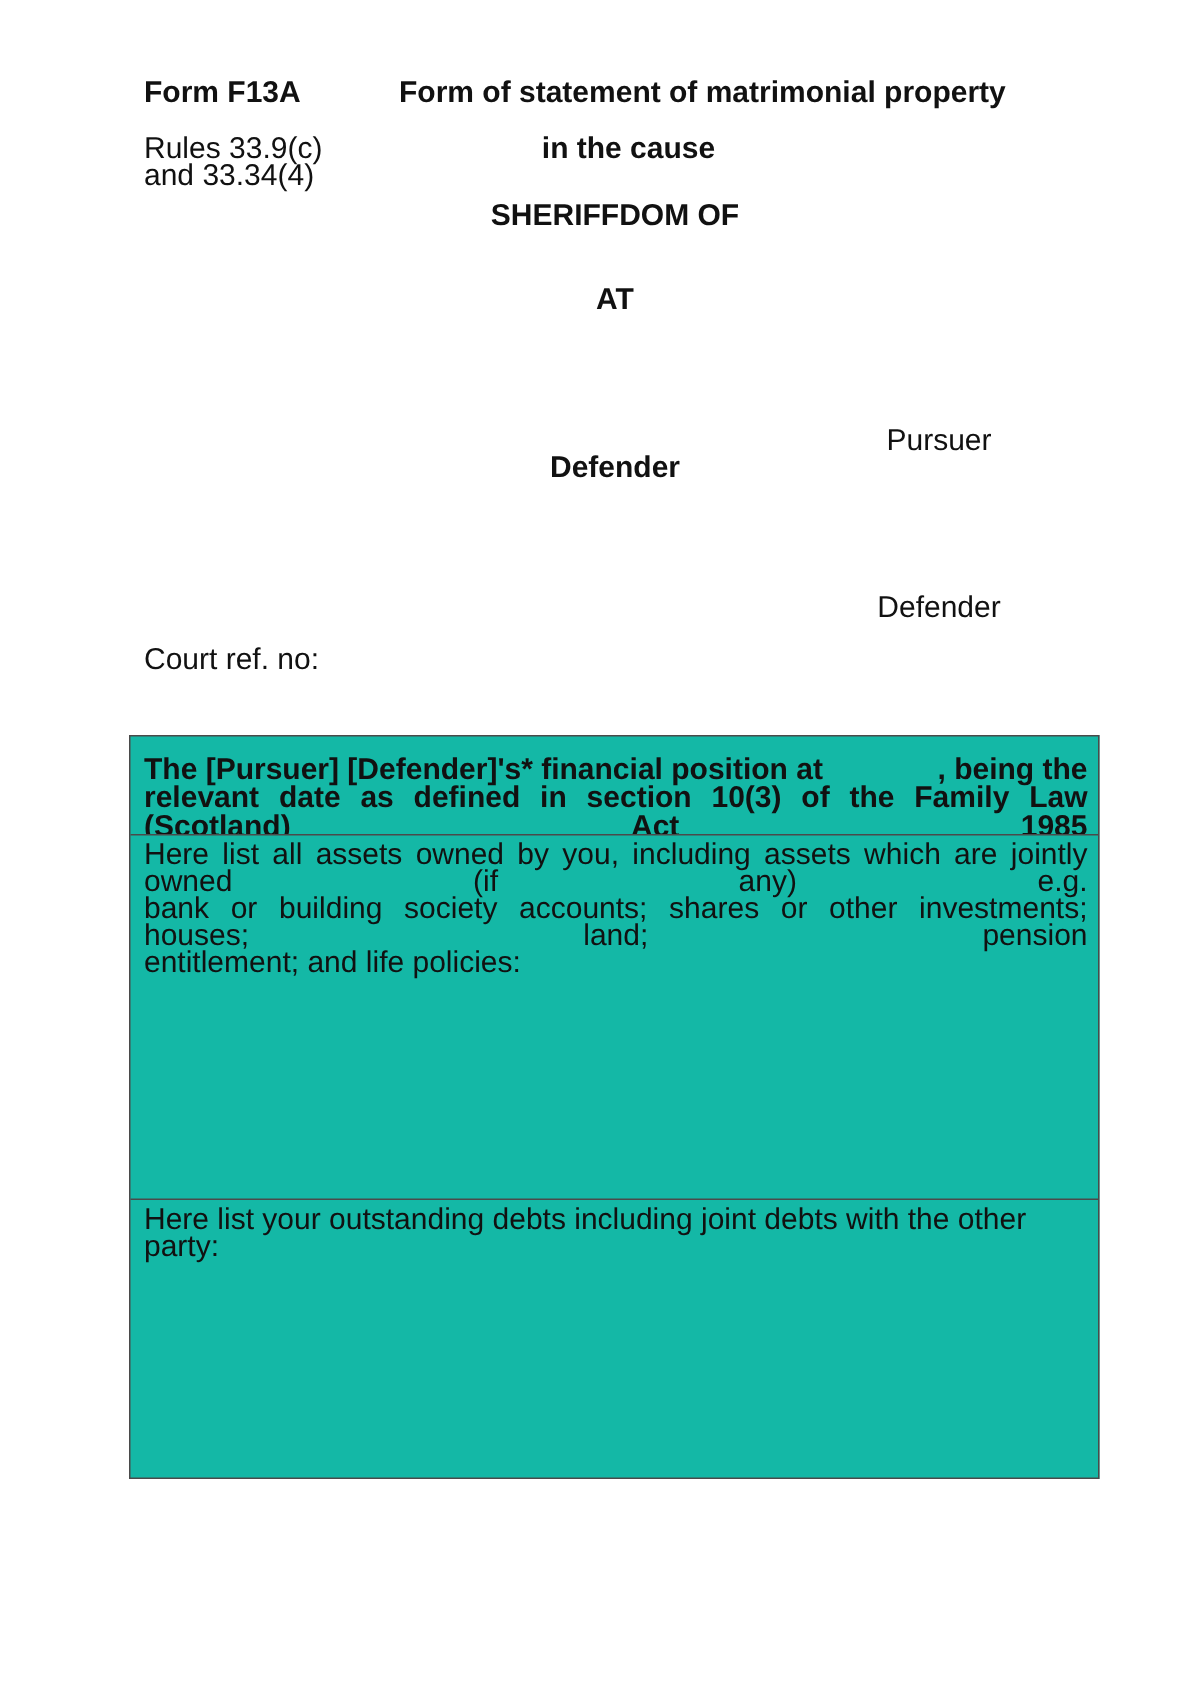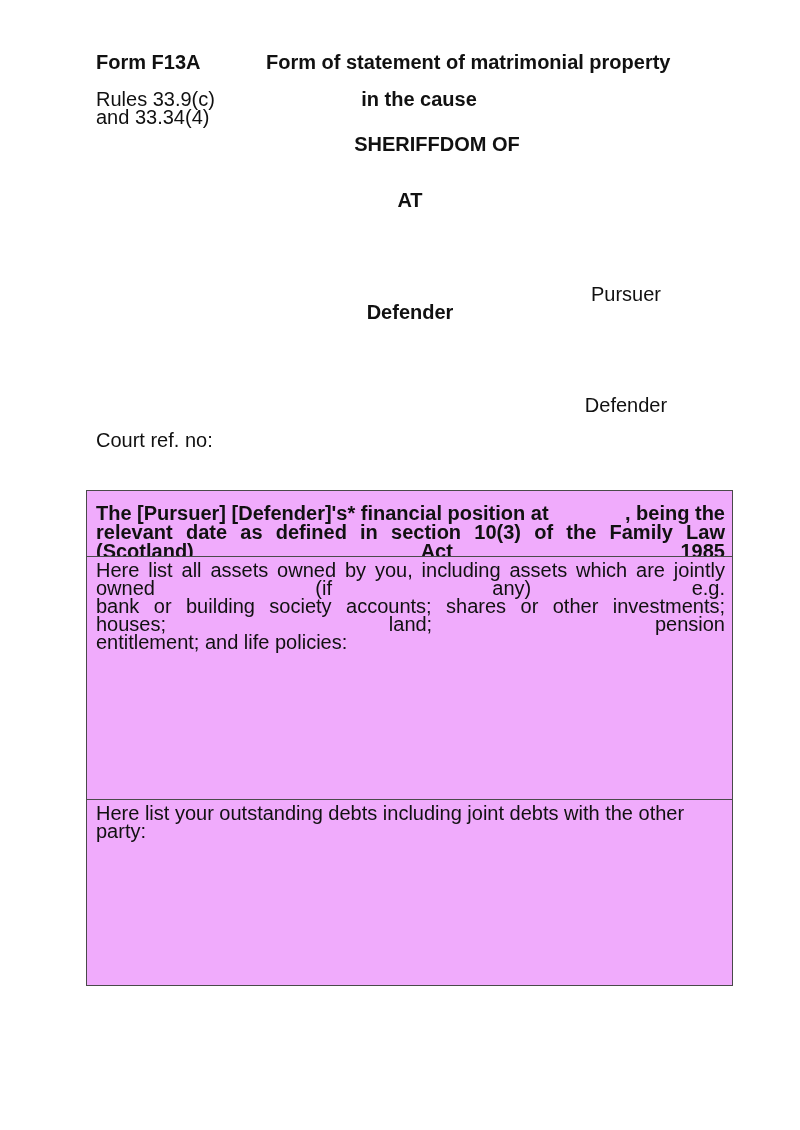--- a/index.html
+++ b/index.html
@@ -25,21 +25,21 @@
 
   
   .stmt-table {
     position: absolute;
     left: 86px;
     top: 490px;
     width: 647px;
     height: 496px;
     border: 1px solid #4a4a4a;
     box-sizing: border-box;
-    background: #f0abfc;
+    background: #14b8a6;
   }
   .stmt-cell {
     box-sizing: border-box;
     padding: 0 7px 0 9px;
     overflow: hidden;
   }
   .cell-header {
     height: 66px;
     border-bottom: 1px solid #4a4a4a;
     padding-top: 13px;
@@ -78,21 +78,21 @@
   <div class="abs b" style="left:96px; top:53px;">Form F13A</div>
 
   <div class="abs b" style="left:266px; top:53px;">Form of statement of matrimonial property</div>
 
   <div class="abs" style="left:96px; top:90px;">Rules 33.9(c)</div>
 
   <div class="abs" style="left:96px; top:108px;">and 33.34(4)</div>
 
   <div class="abs b centered" style="left:419px; top:90px;">in the cause</div>
 
-  <div class="abs b centered" style="left:410px; top:135px;margin-left:27px;">SHERIFFDOM OF</div>
+  <div class="abs b centered" style="left:410px; top:135px;">SHERIFFDOM OF</div>
 
   <div class="abs b centered" style="left:410px; top:191px;">AT</div>
 
   <div class="abs" style="left:96px; top:230px; width:630px; height:52px;"></div>
 
   <div class="abs right" style="left:526px; top:285px; width:200px;">Pursuer</div>
 
   <div class="abs b centered" style="left:410px; top:303px;">Defender</div>
 
   <div class="abs" style="left:96px; top:325px; width:630px; height:68px;"></div>

